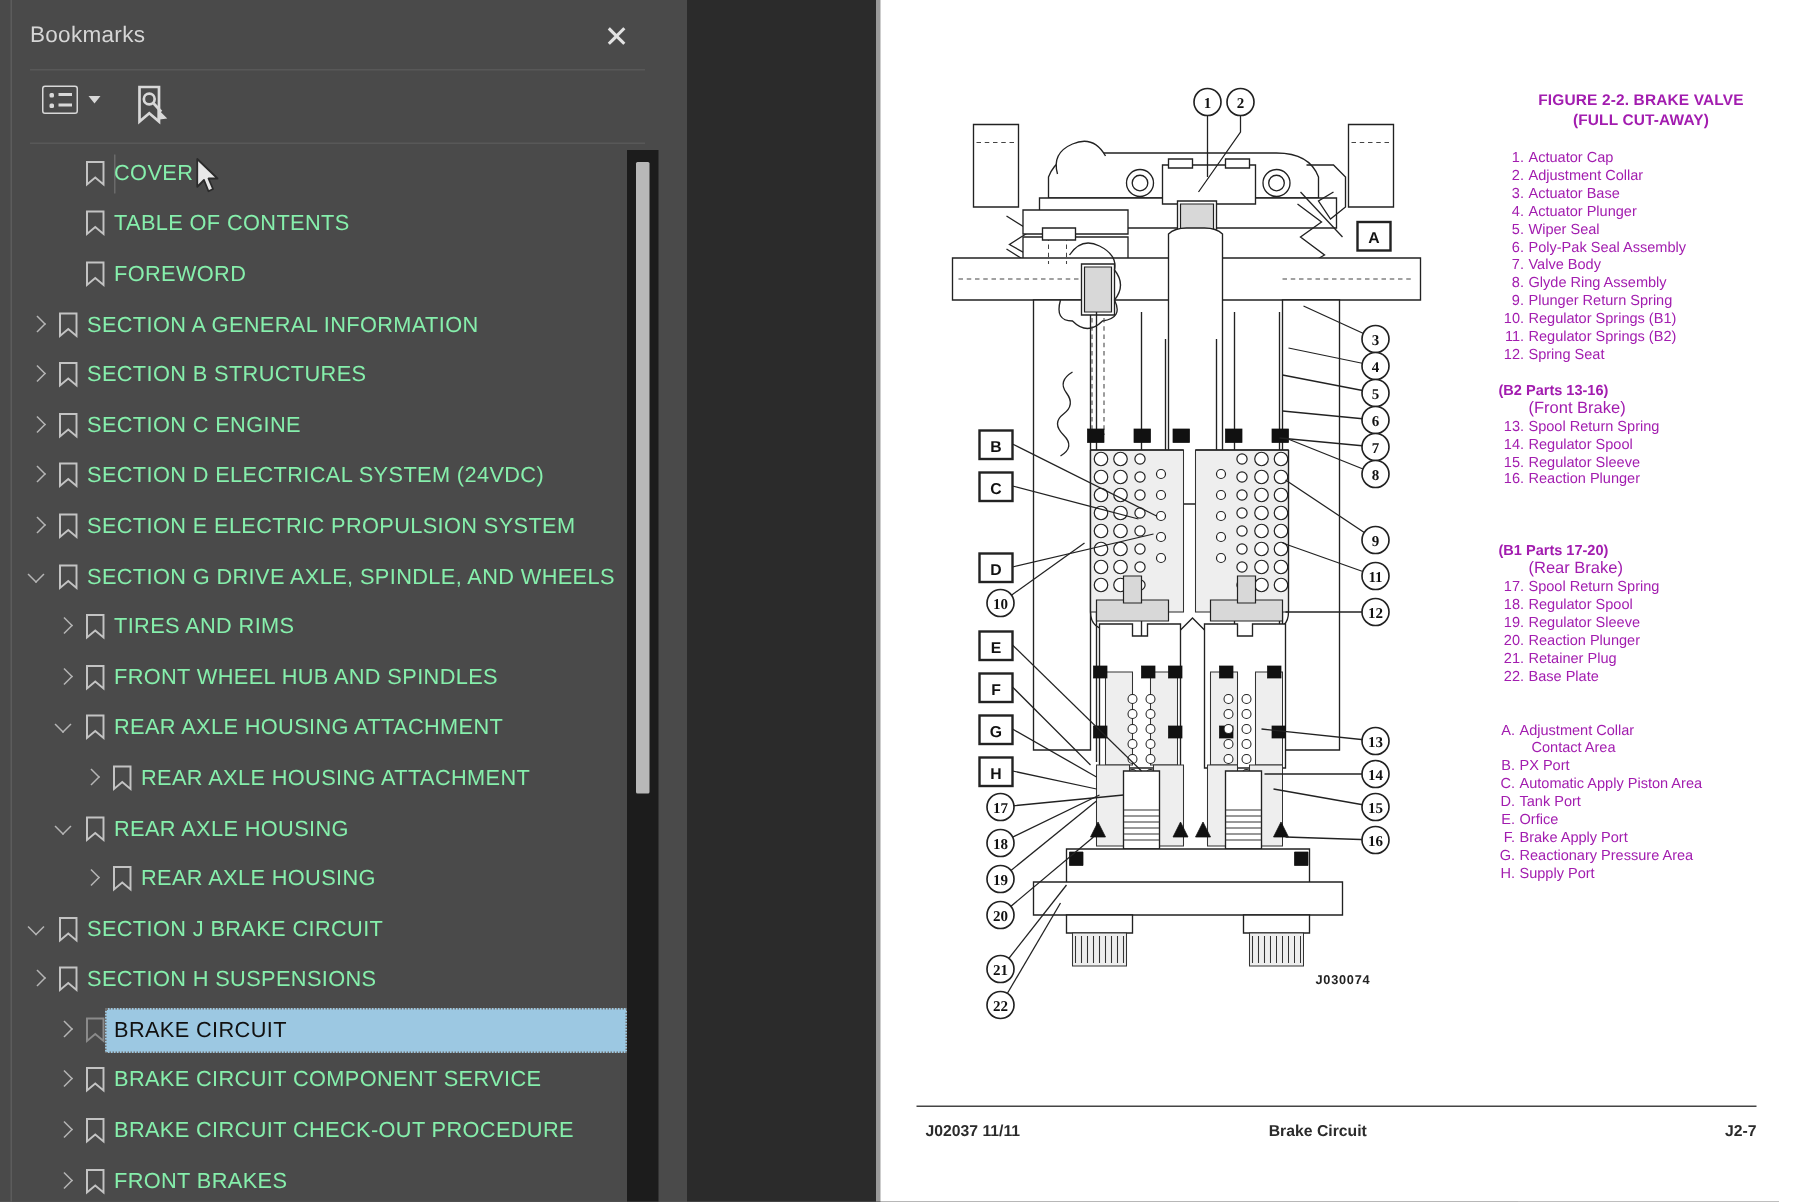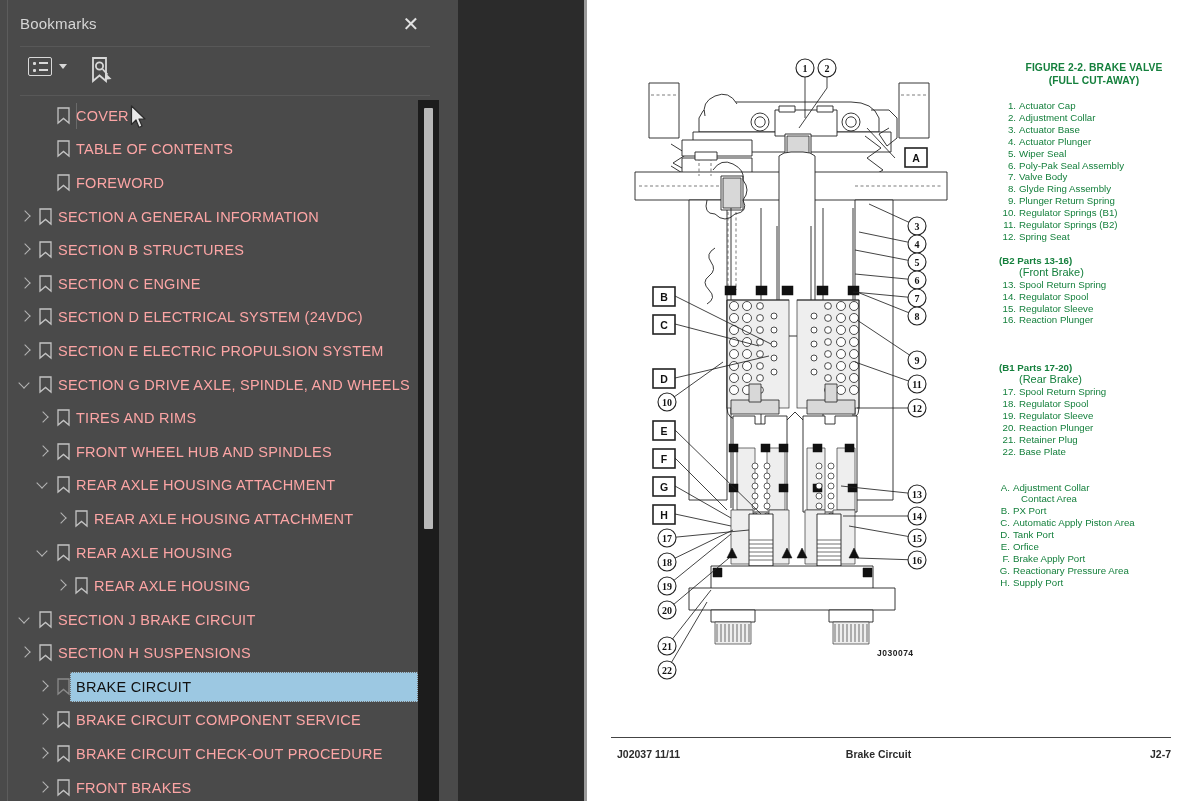--- a/index.html
+++ b/index.html
@@ -80,21 +80,21 @@
   .twisty .chev{
     position:absolute;left:5px;top:4px;width:7px;height:7px;
     border-right:1.7px solid #b5b5b5;border-bottom:1.7px solid #b5b5b5;
     transform:rotate(-45deg);
   }
   .twisty.open .chev{transform:rotate(45deg);left:4px;top:3px;}
   .bmk{
     width:22px;flex:0 0 22px;display:flex;justify-content:center;align-items:center;
   }
   .lbl{
-    font-size:14.5px;color:#fca5a5;letter-spacing:.25px;white-space:nowrap;
+    font-size:14.5px;color:#86efac;letter-spacing:.25px;white-space:nowrap;
     padding-left:2px;
   }
   .row.selected .sel-bg{
     position:absolute;left:0;right:0;top:2px;bottom:2px;
     background:#9cc8e2;border:1px dotted #6f6f6f;box-sizing:border-box;
   }
   .row.selected .lbl{color:#111;position:relative;}
   .row-content{display:flex;align-items:center;position:relative;width:100%;}
 
   
@@ -135,21 +135,21 @@
   }
 
   
   .pg-rule{position:absolute;left:24px;top:737px;width:560px;height:1.4px;background:#444;}
   .pg-foot{position:absolute;top:748px;font-size:10.5px;color:#2b2b2b;
     font-family:"Liberation Sans", sans-serif;font-weight:bold;text-align:center;}
   .pg-foot.l{left:30px;} .pg-foot.c{left:0;width:583px;text-align:center;}
   .pg-foot.r{left:520px;width:64px;text-align:right;}
 
   
-  .legend{position:absolute;left:412px;top:62px;width:190px;color:#15803d;}
+  .legend{position:absolute;left:412px;top:62px;width:190px;color:#a21caf;}
   .lg-title{font-size:10.3px;font-weight:bold;text-align:center;line-height:12.5px;letter-spacing:.1px;}
   .lg-list{margin-top:13px;}
   .lg-item{font-size:9.7px;line-height:11.9px;white-space:nowrap;font-weight:500;}
   .lg-item .n{display:inline-block;width:17px;text-align:right;margin-right:3px;}
   .lg-group{font-size:9.7px;line-height:11.9px;font-weight:bold;margin-top:12px;}
   .lg-sub{font-size:11px;line-height:11.9px;font-weight:normal;padding-left:20px;}
   .lg-gap{height:24px;}
   .lg-alpha{margin-top:24px;}
   .lg-alpha .lg-item .n{width:11px;}
   .lg-cont{font-size:9.7px;line-height:11.9px;padding-left:22px;}

